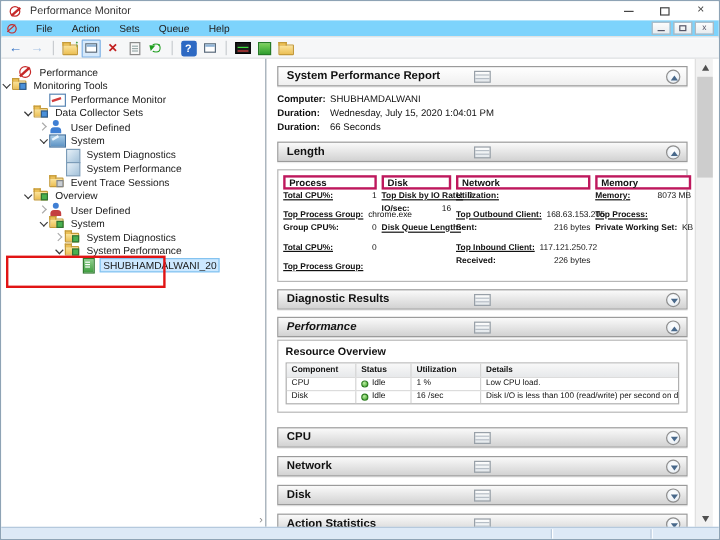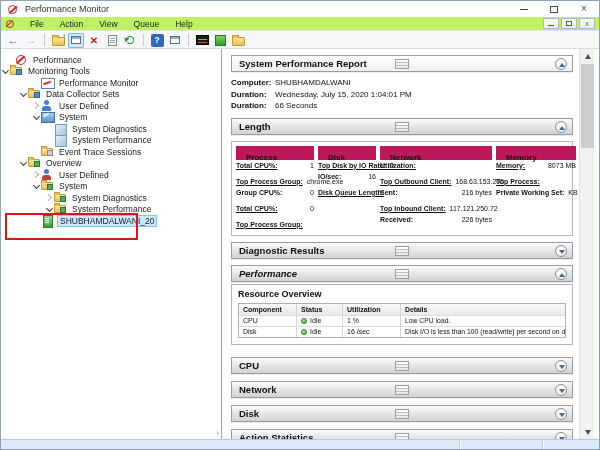--- a/index.html
+++ b/index.html
@@ -14,21 +14,21 @@
   .appic::before{content:"";position:absolute;left:1px;top:1px;width:7px;height:7px;border:1.5px solid #c62828;border-radius:50%;}
   .appic::after{content:"";position:absolute;left:1px;top:5px;width:10px;height:1.5px;background:#c62828;transform:rotate(-42deg);}
   .title-text{font-size:9px;color:#333;margin-left:7px;}
   .winbtns{margin-left:auto;display:flex;height:100%;}
   .wbtn{width:30px;height:100%;display:flex;align-items:center;justify-content:center;color:#444;}
   .wbtn .mingl{width:8px;height:1px;background:#444;}
   .wbtn .maxgl{width:8px;height:7px;border:1px solid #444;}
   .wbtn.close{font-size:10px;line-height:10px;}
 
   
-  .menubar{position:absolute;left:0;top:16px;width:100%;height:14px;background:#bef264;border-bottom:1px solid #e3e3e3;display:flex;align-items:center;}
+  .menubar{position:absolute;left:0;top:16px;width:100%;height:14px;background:#7dd3fc;border-bottom:1px solid #e3e3e3;display:flex;align-items:center;}
   .menuic{width:10px;height:10px;margin-left:4px;position:relative;flex:none;}
   .menuic::before{content:"";position:absolute;left:1px;top:1px;width:6px;height:6px;border:1.3px solid #c62828;border-radius:50%;}
   .menuic::after{content:"";position:absolute;left:0;top:4px;width:9px;height:1.3px;background:#c62828;transform:rotate(-42deg);}
   .menu-items{display:flex;margin-left:8px;gap:2px;}
   .menu-item{font-size:8.5px;color:#222;padding:1px 7px;}
   .childbtns{margin-left:auto;margin-right:4px;display:flex;gap:2px;}
   .cbtn{width:16px;height:11px;border:1px solid #b0b8c0;background:linear-gradient(#fcfcfc,#e8ecef);
         display:flex;align-items:center;justify-content:center;color:#556;font-size:7px;}
   .cbtn .mingl{width:6px;height:1px;background:#556;margin-top:4px;}
   .cbtn .restgl{width:6px;height:5px;border:1px solid #556;position:relative;}
@@ -102,21 +102,21 @@
   .colbtn.up::before{top:4px;border-left:3px solid transparent;border-right:3px solid transparent;border-bottom:4px solid #48688a;}
   .colbtn.down::before{top:4.5px;border-left:3px solid transparent;border-right:3px solid transparent;border-top:4px solid #48688a;}
 
   .infoblock{margin-top:5px;font-size:8px;color:#111;}
   .inforow{height:11.5px;display:flex;align-items:center;}
   .inforow .il{font-weight:bold;width:44px;flex:none;}
 
   .sumbody{margin-top:6px;border:1px solid #b7b7b7;min-height:94px;display:flex;gap:4px;padding:4px 3px 5px 4px;}
   .scol{overflow:visible;}
   .scol.w0{width:78px;} .scol.w1{width:58px;} .scol.w2{width:112px;} .scol.w3{width:80px;}
-  .shead{height:12px;border:7px solid #be185d;background:#fff;font-size:8px;font-weight:bold;padding:0 3px;line-height:10px;color:#111;}
+  .shead{height:12px;border:2px solid #be185d;background:#fff;font-size:8px;font-weight:bold;padding:0 3px;line-height:10px;color:#111;}
   .srow{display:flex;font-size:7px;line-height:10px;white-space:nowrap;margin-top:1px;color:#111;}
   .srow.gap{margin-top:6px;}
   .srow .sl{font-weight:bold;}
   .srow .sl.u{text-decoration:underline;}
   .srow .sv{margin-left:auto;padding-left:4px;}
 
   .perfbox{margin-top:2px;border:1px solid #b7b7b7;padding:4px 6px 6px 6px;min-height:56px;}
   .rotitle{font-weight:bold;font-size:9px;color:#111;margin-bottom:4px;}
   .rotable{border:1px solid #b0b0b0;width:328px;font-size:7px;color:#111;}
   .rorow{display:flex;height:11px;align-items:center;border-top:1px solid #dcdcdc;}
@@ -159,21 +159,21 @@
         </div>
       <div class="wbtn close">×</div>
     </div>
   </div>
 
   <div class="menubar">
     <span class="menuic"></span>
     <div class="menu-items">
         <span class="menu-item">File</span>
         <span class="menu-item">Action</span>
-        <span class="menu-item">View</span>
+        <span class="menu-item">Sets</span>
         <span class="menu-item">Queue</span>
         <span class="menu-item">Help</span>
       </div>
     <div class="childbtns">
       <div class="cbtn">
           <span class="mingl"></span>
         </div>
       <div class="cbtn">
           <span class="restgl"></span>
         </div>
@@ -311,21 +311,21 @@
         </div>
         <div class="trow" style="padding-left: 44px;">
           <span class="exp expanded"></span>
           <span class="tic tic-folder">
             <span class="tfold">
               <span class="badge green"></span>
             </span>
           </span>
           <span class="tlabel">System Performance</span>
         </div>
-        <div class="trow selected" style="padding-left: 31px;">
+        <div class="trow selected" style="padding-left: 57px;">
           <span class="exp"></span>
           <span class="tic tic-report-green"></span>
           <span class="tlabel">SHUBHAMDALWANI_20</span>
         </div>
       </div>
     <div class="redbox" style="border-color: rgb(225, 20, 20);"></div>
     <div class="tree-hscroll">›</div>
   </div>
 
   <div class="rightpanel">

